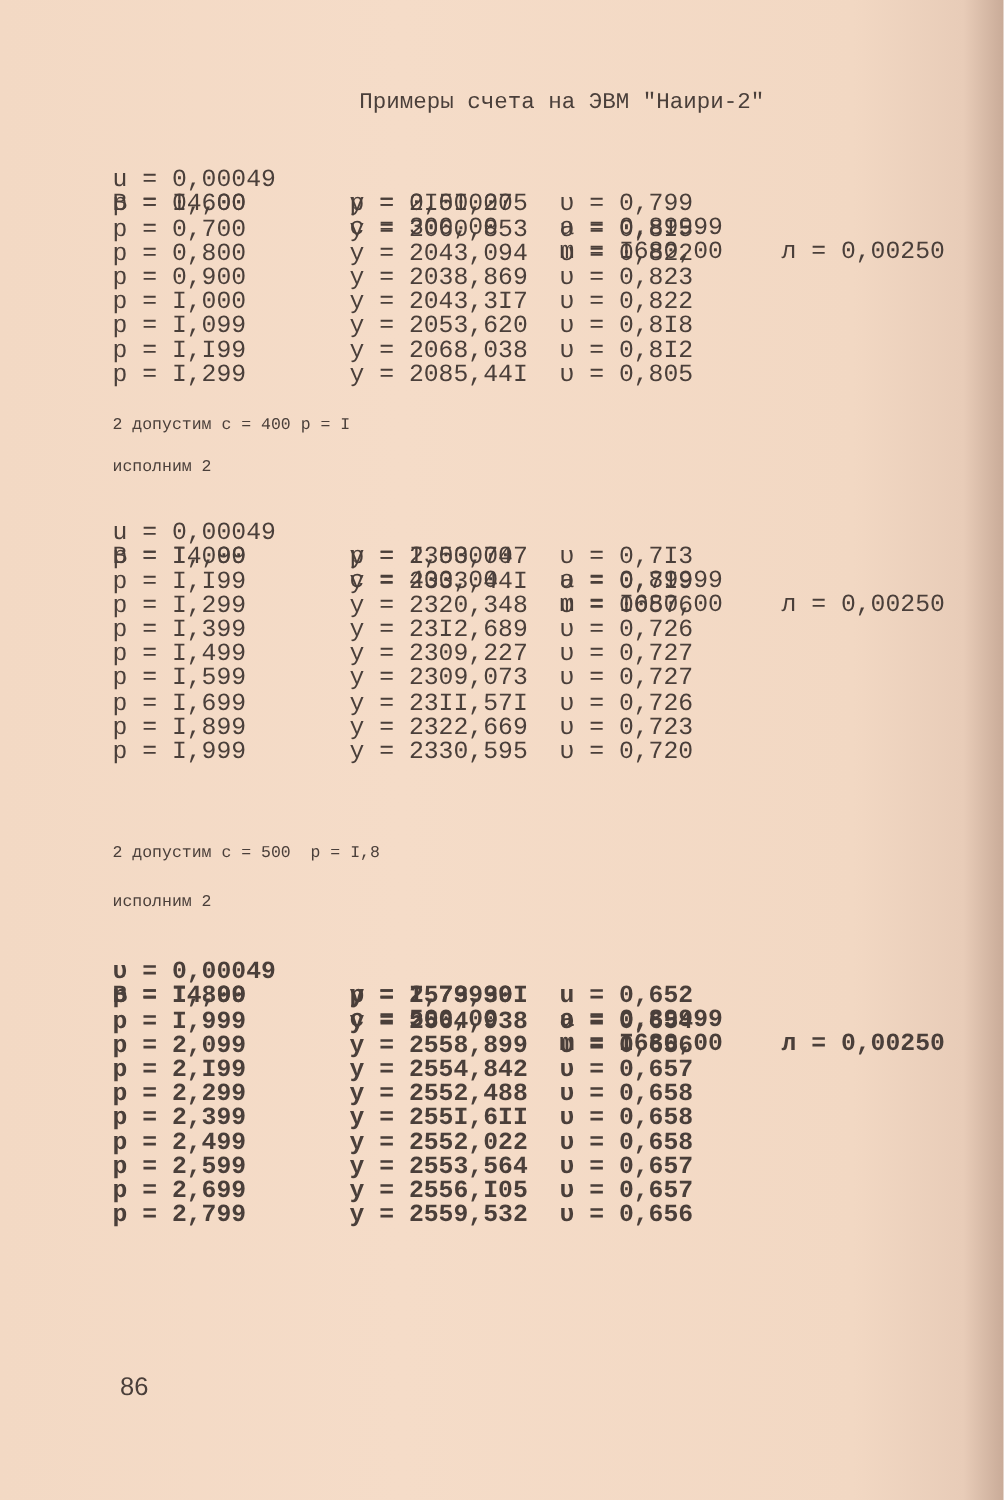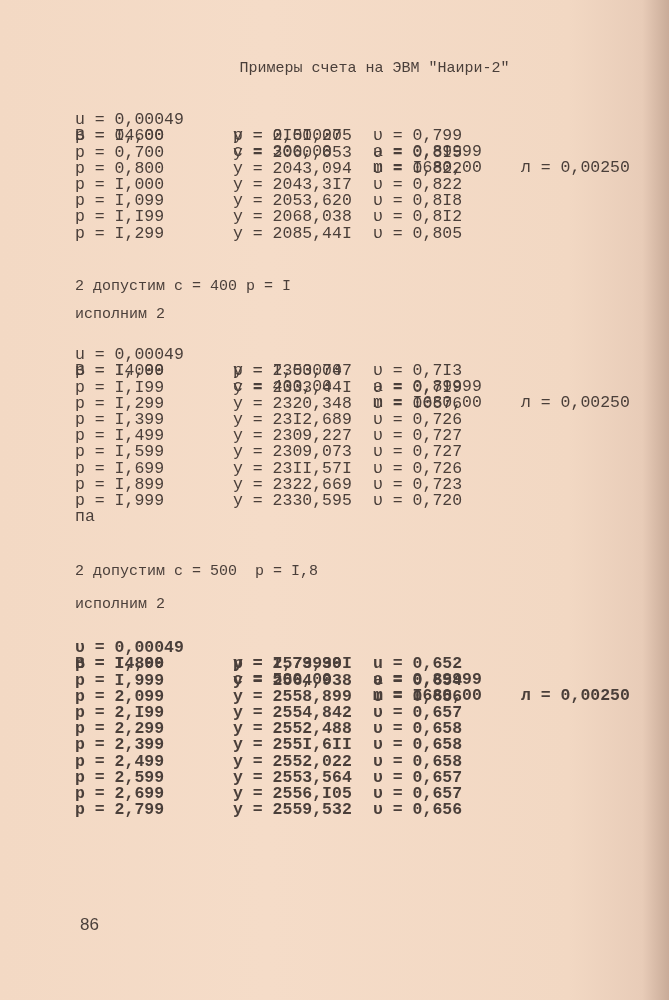--- a/index.html
+++ b/index.html
@@ -14,21 +14,21 @@
   .header {
     position: absolute; top: 60px; left: 0; width: 669px; text-align: center;
     font-size: 15px; letter-spacing: 0px; padding-left: 80px; box-sizing: border-box;
   }
   .block { position: absolute; left: 75px; width: 580px; }
   .row { position: relative; height: 16.2px; line-height: 16px; font-size: 16.5px; white-space: pre; }
   .c1 { position: absolute; left: 0; }
   .c2 { position: absolute; left: 158px; }
   .c3 { position: absolute; left: 298px; }
   .c4 { position: absolute; left: 446px; }
-  .note { position: absolute; left: 75px; font-size: 15px; white-space: pre; }
+  .note { position: absolute; left: 75px; font-size: 11px; white-space: pre; }
   .pagenum { position: absolute; left: 80px; top: 915px; font-family: "Liberation Sans", sans-serif; font-size: 17px; }
 </style>
 </head>
 <body>
 
 <div class="page">
   <div class="header">Примеры счета на ЭВМ "Наири-2"</div>
 
   <div class="block" style="top:96px;">
     <div class="row">
@@ -38,20 +38,21 @@
       <span class="c4">л = 0,00250</span>
     </div>
     <div class="row">
       <span class="c1">B = I4,00</span>
       <span class="c2">c = 300,00</span>
       <span class="c3">m = I680,00</span>
     </div>
     <div class="row"><span class="c1">p = 0,600</span><span class="c2">y = 2I0I,275</span><span class="c3">υ = 0,799</span></div>
     <div class="row"><span class="c1">p = 0,700</span><span class="c2">y = 2060,853</span><span class="c3">υ = 0,8I5</span></div>
     <div class="row"><span class="c1">p = 0,800</span><span class="c2">y = 2043,094</span><span class="c3">υ = 0,822</span></div>
+    <div class="row"><span class="c1">p = 0,900</span><span class="c2">y = 2038,869</span><span class="c3">υ = 0,823</span></div>
     <div class="row"><span class="c1">p = I,000</span><span class="c2">y = 2043,3I7</span><span class="c3">υ = 0,822</span></div>
     <div class="row"><span class="c1">p = I,099</span><span class="c2">y = 2053,620</span><span class="c3">υ = 0,8I8</span></div>
     <div class="row"><span class="c1">p = I,I99</span><span class="c2">y = 2068,038</span><span class="c3">υ = 0,8I2</span></div>
     <div class="row"><span class="c1">p = I,299</span><span class="c2">y = 2085,44I</span><span class="c3">υ = 0,805</span></div>
   </div>
 
   <div class="note" style="top:278px;">2 допустим c = 400 p = I</div>
   <div class="note" style="top:306px;">исполним 2</div>
   <div class="block" style="top:331px;">
     <div class="row">
@@ -67,21 +68,20 @@
     </div>
     <div class="row"><span class="c1">p = I,099</span><span class="c2">y = 2353,747</span><span class="c3">υ = 0,7I3</span></div>
     <div class="row"><span class="c1">p = I,I99</span><span class="c2">y = 2333,44I</span><span class="c3">υ = 0,7I9</span></div>
     <div class="row"><span class="c1">p = I,299</span><span class="c2">y = 2320,348</span><span class="c3">υ = 00576</span></div>
     <div class="row"><span class="c1">p = I,399</span><span class="c2">y = 23I2,689</span><span class="c3">υ = 0,726</span></div>
     <div class="row"><span class="c1">p = I,499</span><span class="c2">y = 2309,227</span><span class="c3">υ = 0,727</span></div>
     <div class="row"><span class="c1">p = I,599</span><span class="c2">y = 2309,073</span><span class="c3">υ = 0,727</span></div>
     <div class="row"><span class="c1">p = I,699</span><span class="c2">y = 23II,57I</span><span class="c3">υ = 0,726</span></div>
     <div class="row"><span class="c1">p = I,899</span><span class="c2">y = 2322,669</span><span class="c3">υ = 0,723</span></div>
     <div class="row"><span class="c1">p = I,999</span><span class="c2">y = 2330,595</span><span class="c3">υ = 0,720</span></div>
-    <div class="row"><span class="c1">па</span></div>
   </div>
 
   <div class="note" style="top:563px;">2 допустим c = 500  p = I,8</div>
   <div class="note" style="top:596px;">исполним 2</div>
   <div class="block" style="top:624px;font-weight:bold;">
     <div class="row">
       <span class="c1">υ = 0,00049</span>
       <span class="c2">p = I,79999</span>
       <span class="c3">a = 0,89999</span>
       <span class="c4">л = 0,00250</span>

